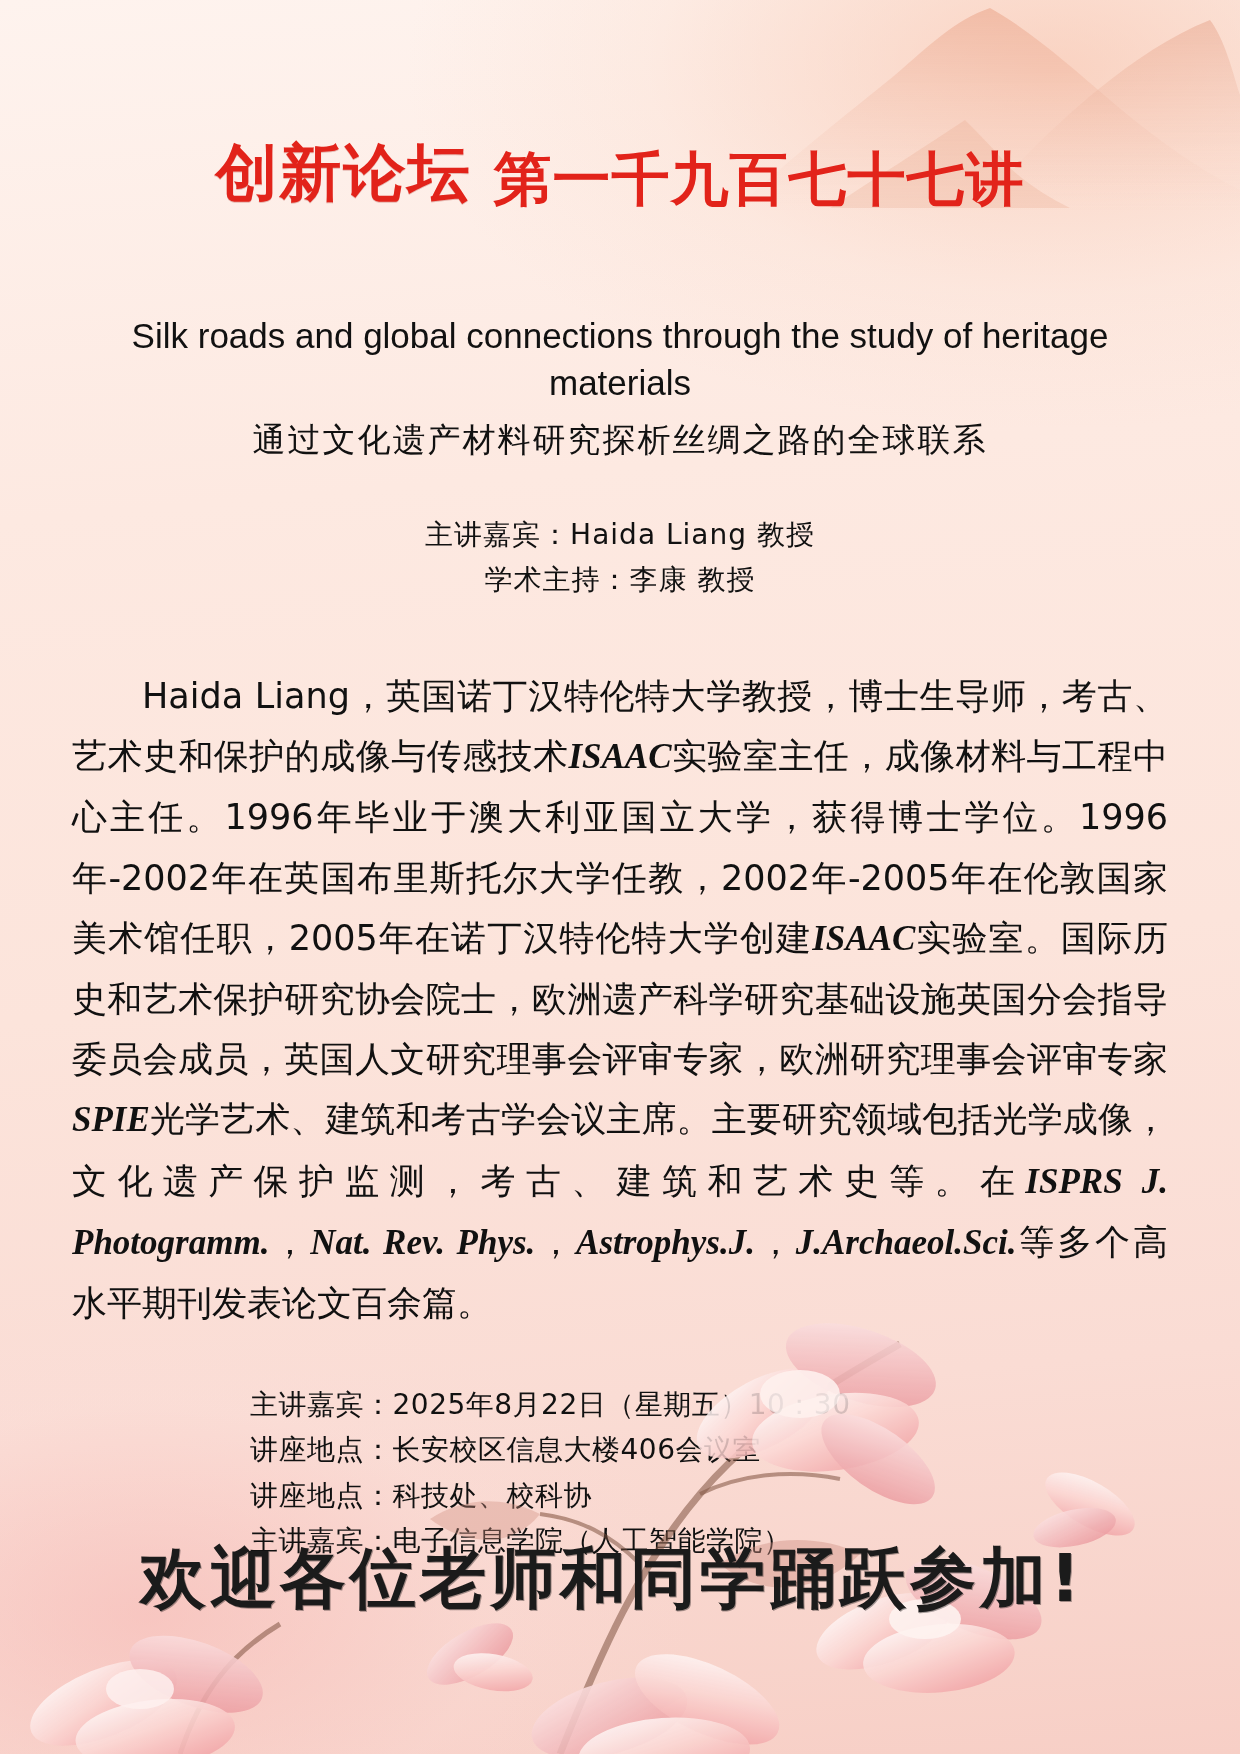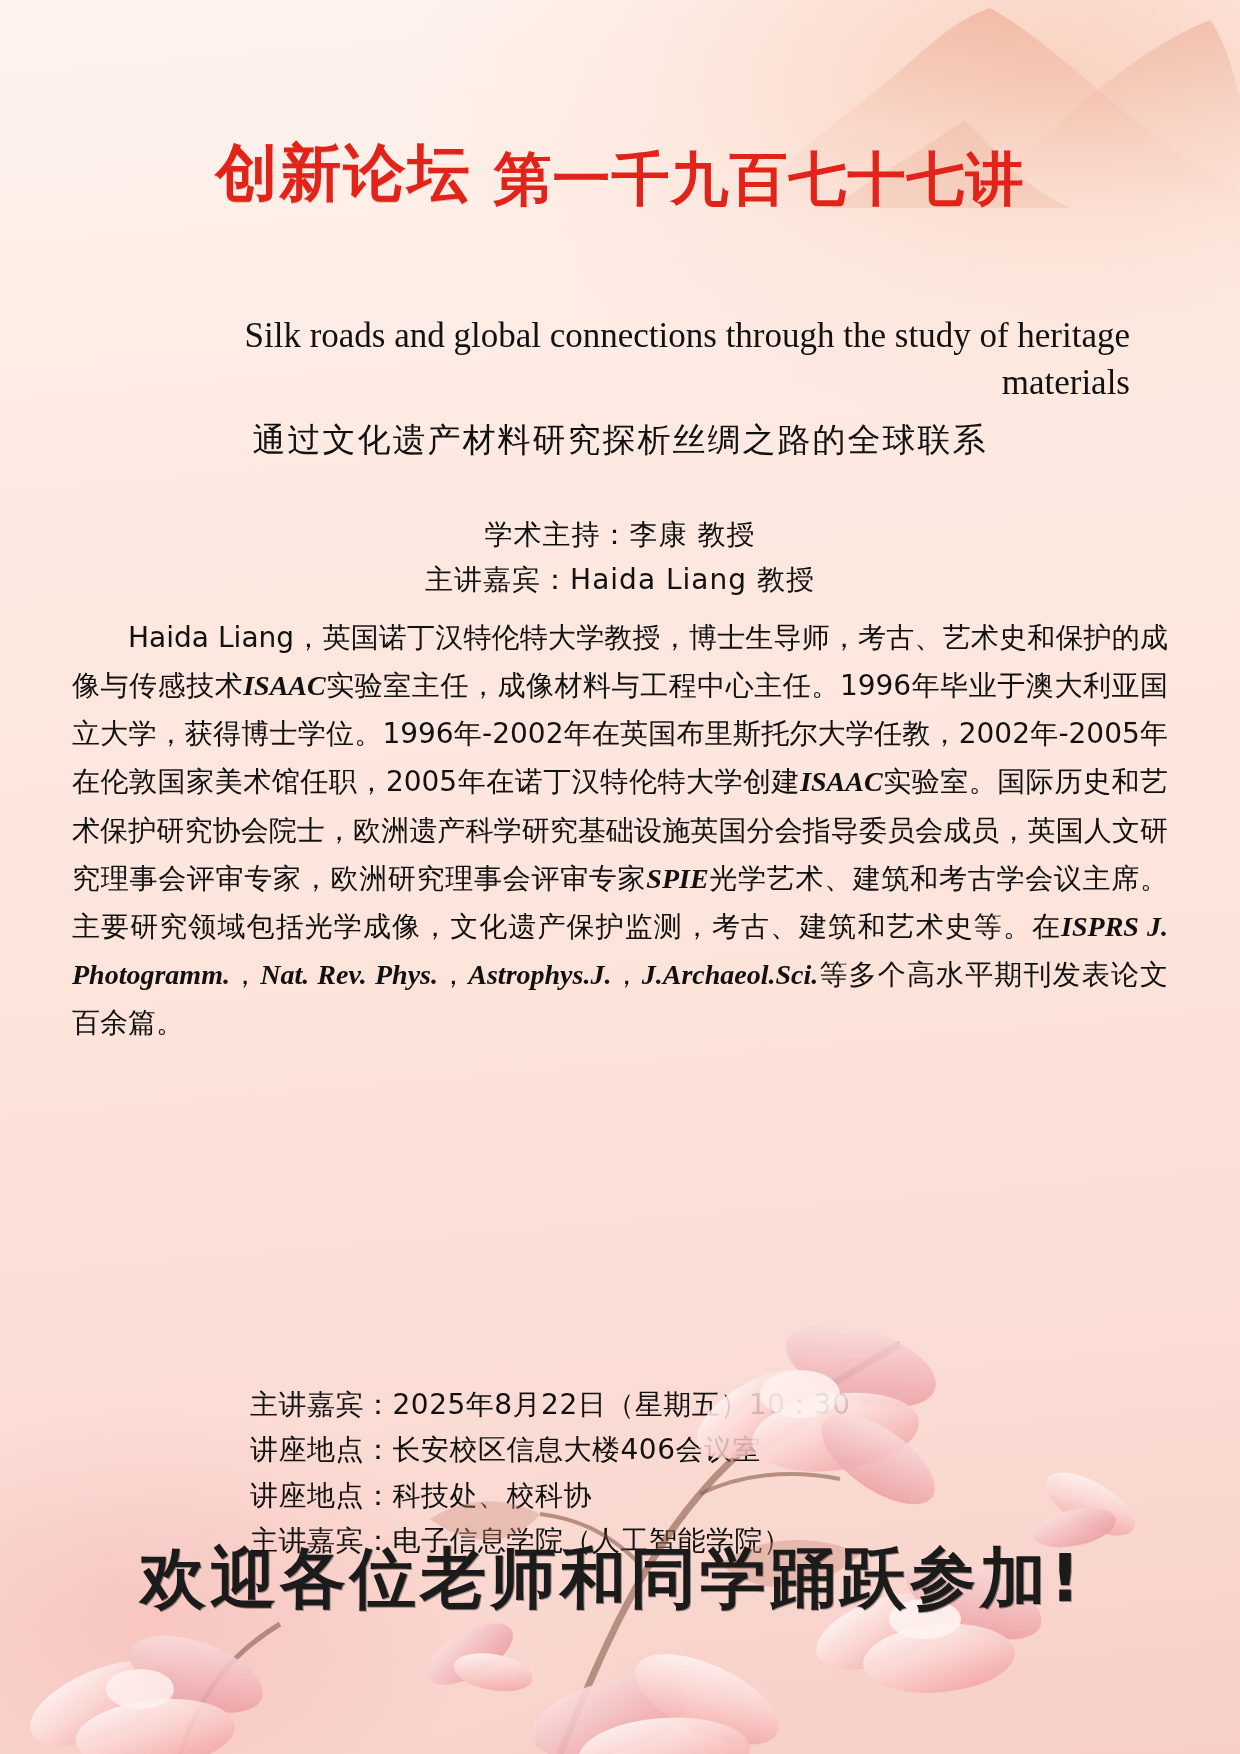--- a/index.html
+++ b/index.html
@@ -95,22 +95,22 @@
     line-height: 1;
     align-self: center;
     padding-top: 12px;
   }
 
   
   .title-en {
     position: absolute;
     top: 312px; left: 110px;
     width: 1020px;
-    text-align: right;
-    font-family: Liberation Serif, serif;
+    text-align: center;
+    font-family: Liberation Sans, sans-serif;
     font-size: 35px;
     line-height: 1.35;
     color: #111;
   }
   .title-cn {
     position: absolute;
     top: 418px; left: 110px;
     width: 1020px;
     text-align: center;
     font-family: "DejaVu Sans", sans-serif;
@@ -127,24 +127,24 @@
     font-family: "DejaVu Sans", sans-serif;
     font-size: 28px;
     line-height: 1.62;
     color: #111;
     letter-spacing: 1px;
   }
 
   
   .bio {
     position: absolute;
-    top: 614px; left: 72px;
+    top: 666px; left: 72px;
     width: 1096px;
     font-family: "DejaVu Sans", sans-serif;
-    font-size: 28px;
+    font-size: 35px;
     line-height: 1.72;
     color: #111;
     text-align: justify;
     text-justify: inter-character;
     text-indent: 2em;
   }
   .bio i {
     font-family: "Liberation Serif", serif;
     font-style: italic;
     font-weight: 700;
@@ -200,22 +200,22 @@
 
   <div class="header">
     <div class="forum-title">创新论坛</div>
     <div class="forum-session">第一千九百七十七讲</div>
   </div>
 
   <div class="title-en">Silk roads and global connections through the study of heritage materials</div>
   <div class="title-cn">通过文化遗产材料研究探析丝绸之路的全球联系</div>
 
   <div class="speaker-block">
+    <div>主讲嘉宾：Haida Liang  教授</div>
     <div>学术主持：李康  教授</div>
-    <div>主讲嘉宾：Haida Liang  教授</div>
   </div>
 
   <div class="bio">Haida Liang，英国诺丁汉特伦特大学教授，博士生导师，考古、艺术史和保护的成像与传感技术<i>ISAAC</i>实验室主任，成像材料与工程中心主任。1996年毕业于澳大利亚国立大学，获得博士学位。1996年-2002年在英国布里斯托尔大学任教，2002年-2005年在伦敦国家美术馆任职，2005年在诺丁汉特伦特大学创建<i>ISAAC</i>实验室。国际历史和艺术保护研究协会院士，欧洲遗产科学研究基础设施英国分会指导委员会成员，英国人文研究理事会评审专家，欧洲研究理事会评审专家<i>SPIE</i>光学艺术、建筑和考古学会议主席。主要研究领域包括光学成像，文化遗产保护监测，考古、建筑和艺术史等。在<i>ISPRS J. Photogramm.</i>，<i>Nat. Rev. Phys.</i>，<i>Astrophys.J.</i>，<i>J.Archaeol.Sci.</i>等多个高水平期刊发表论文百余篇。</div>
 
   <div class="logistics">
     <div class="row">
       <span>主讲嘉宾：</span><span>2025年8月22日（星期五）10：30</span>
     </div>
     <div class="row">
       <span>讲座地点：</span><span>长安校区信息大楼406会议室</span>

